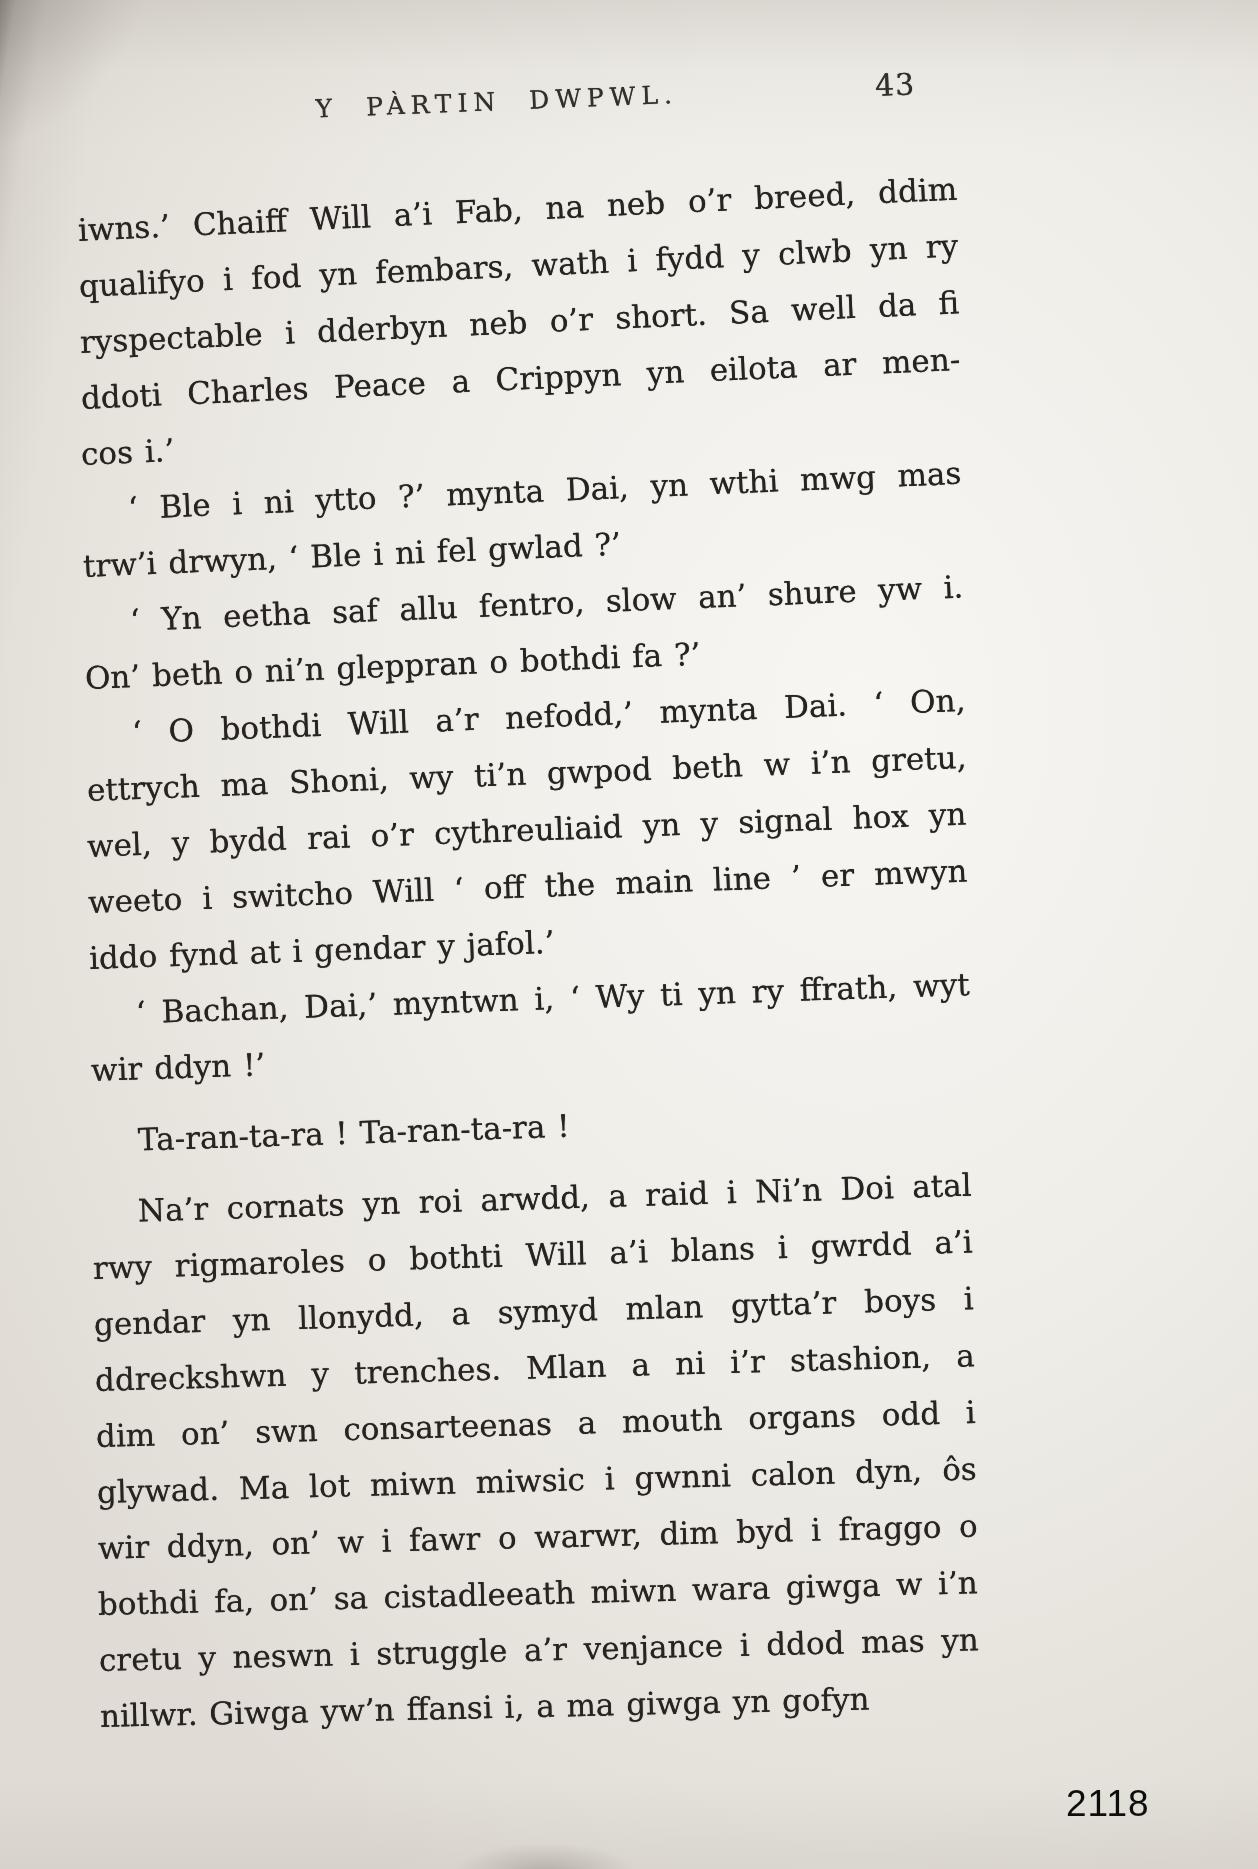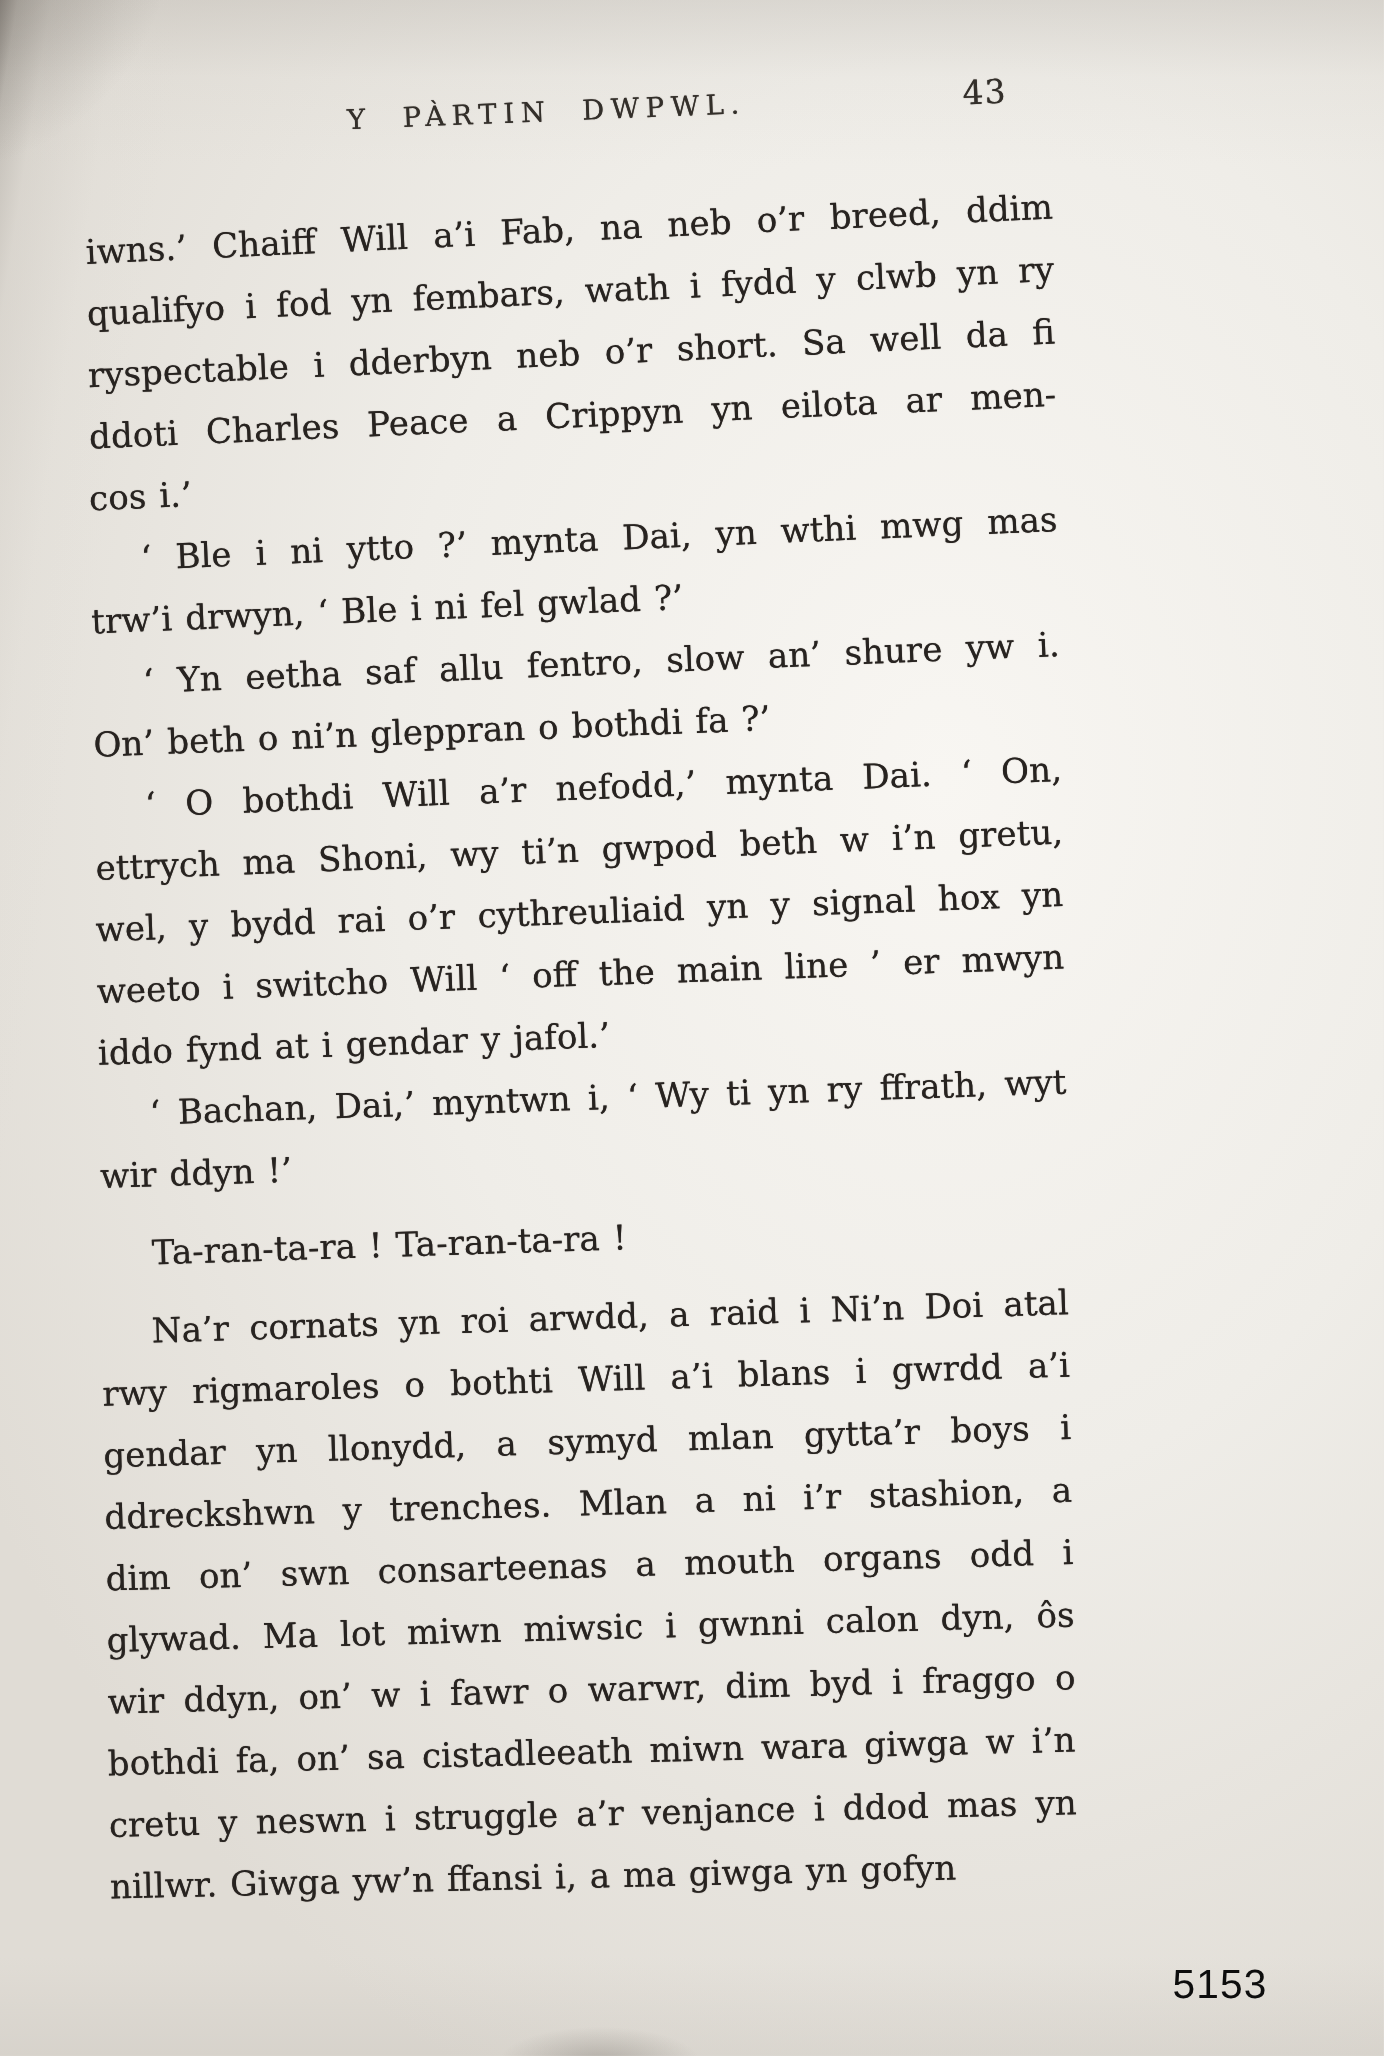--- a/index.html
+++ b/index.html
@@ -102,13 +102,13 @@
       <div class="line" style="transform: rotate(-1.62deg); margin-left: 17px;">ddreckshwn y trenches.  Mlan a ni i’r stashion, a</div>
       <div class="line" style="transform: rotate(-1.57deg); margin-left: 17.8px;">dim on’ swn consarteenas a mouth organs odd i</div>
       <div class="line" style="transform: rotate(-1.52deg); margin-left: 18.7px;">glywad.  Ma lot miwn miwsic i gwnni calon dyn, ôs</div>
       <div class="line" style="transform: rotate(-1.46deg); margin-left: 19.6px;">wir ddyn, on’ w i fawr o warwr, dim byd i fraggo o</div>
       <div class="line" style="transform: rotate(-1.41deg); margin-left: 20.4px;">bothdi fa, on’ sa cistadleeath miwn wara giwga w i’n</div>
       <div class="line" style="transform: rotate(-1.35deg); margin-left: 21.3px;">cretu y neswn i struggle a’r venjance i ddod mas yn</div>
       <div class="line last" style="transform: rotate(-1.3deg); margin-left: 22.1px;">nillwr.  Giwga yw’n ffansi i, a ma giwga yn gofyn</div>
     </div>
   </div>
 
-<div class="stamp">5153</div>
+<div class="stamp">2118</div>
 
 </body></html>

